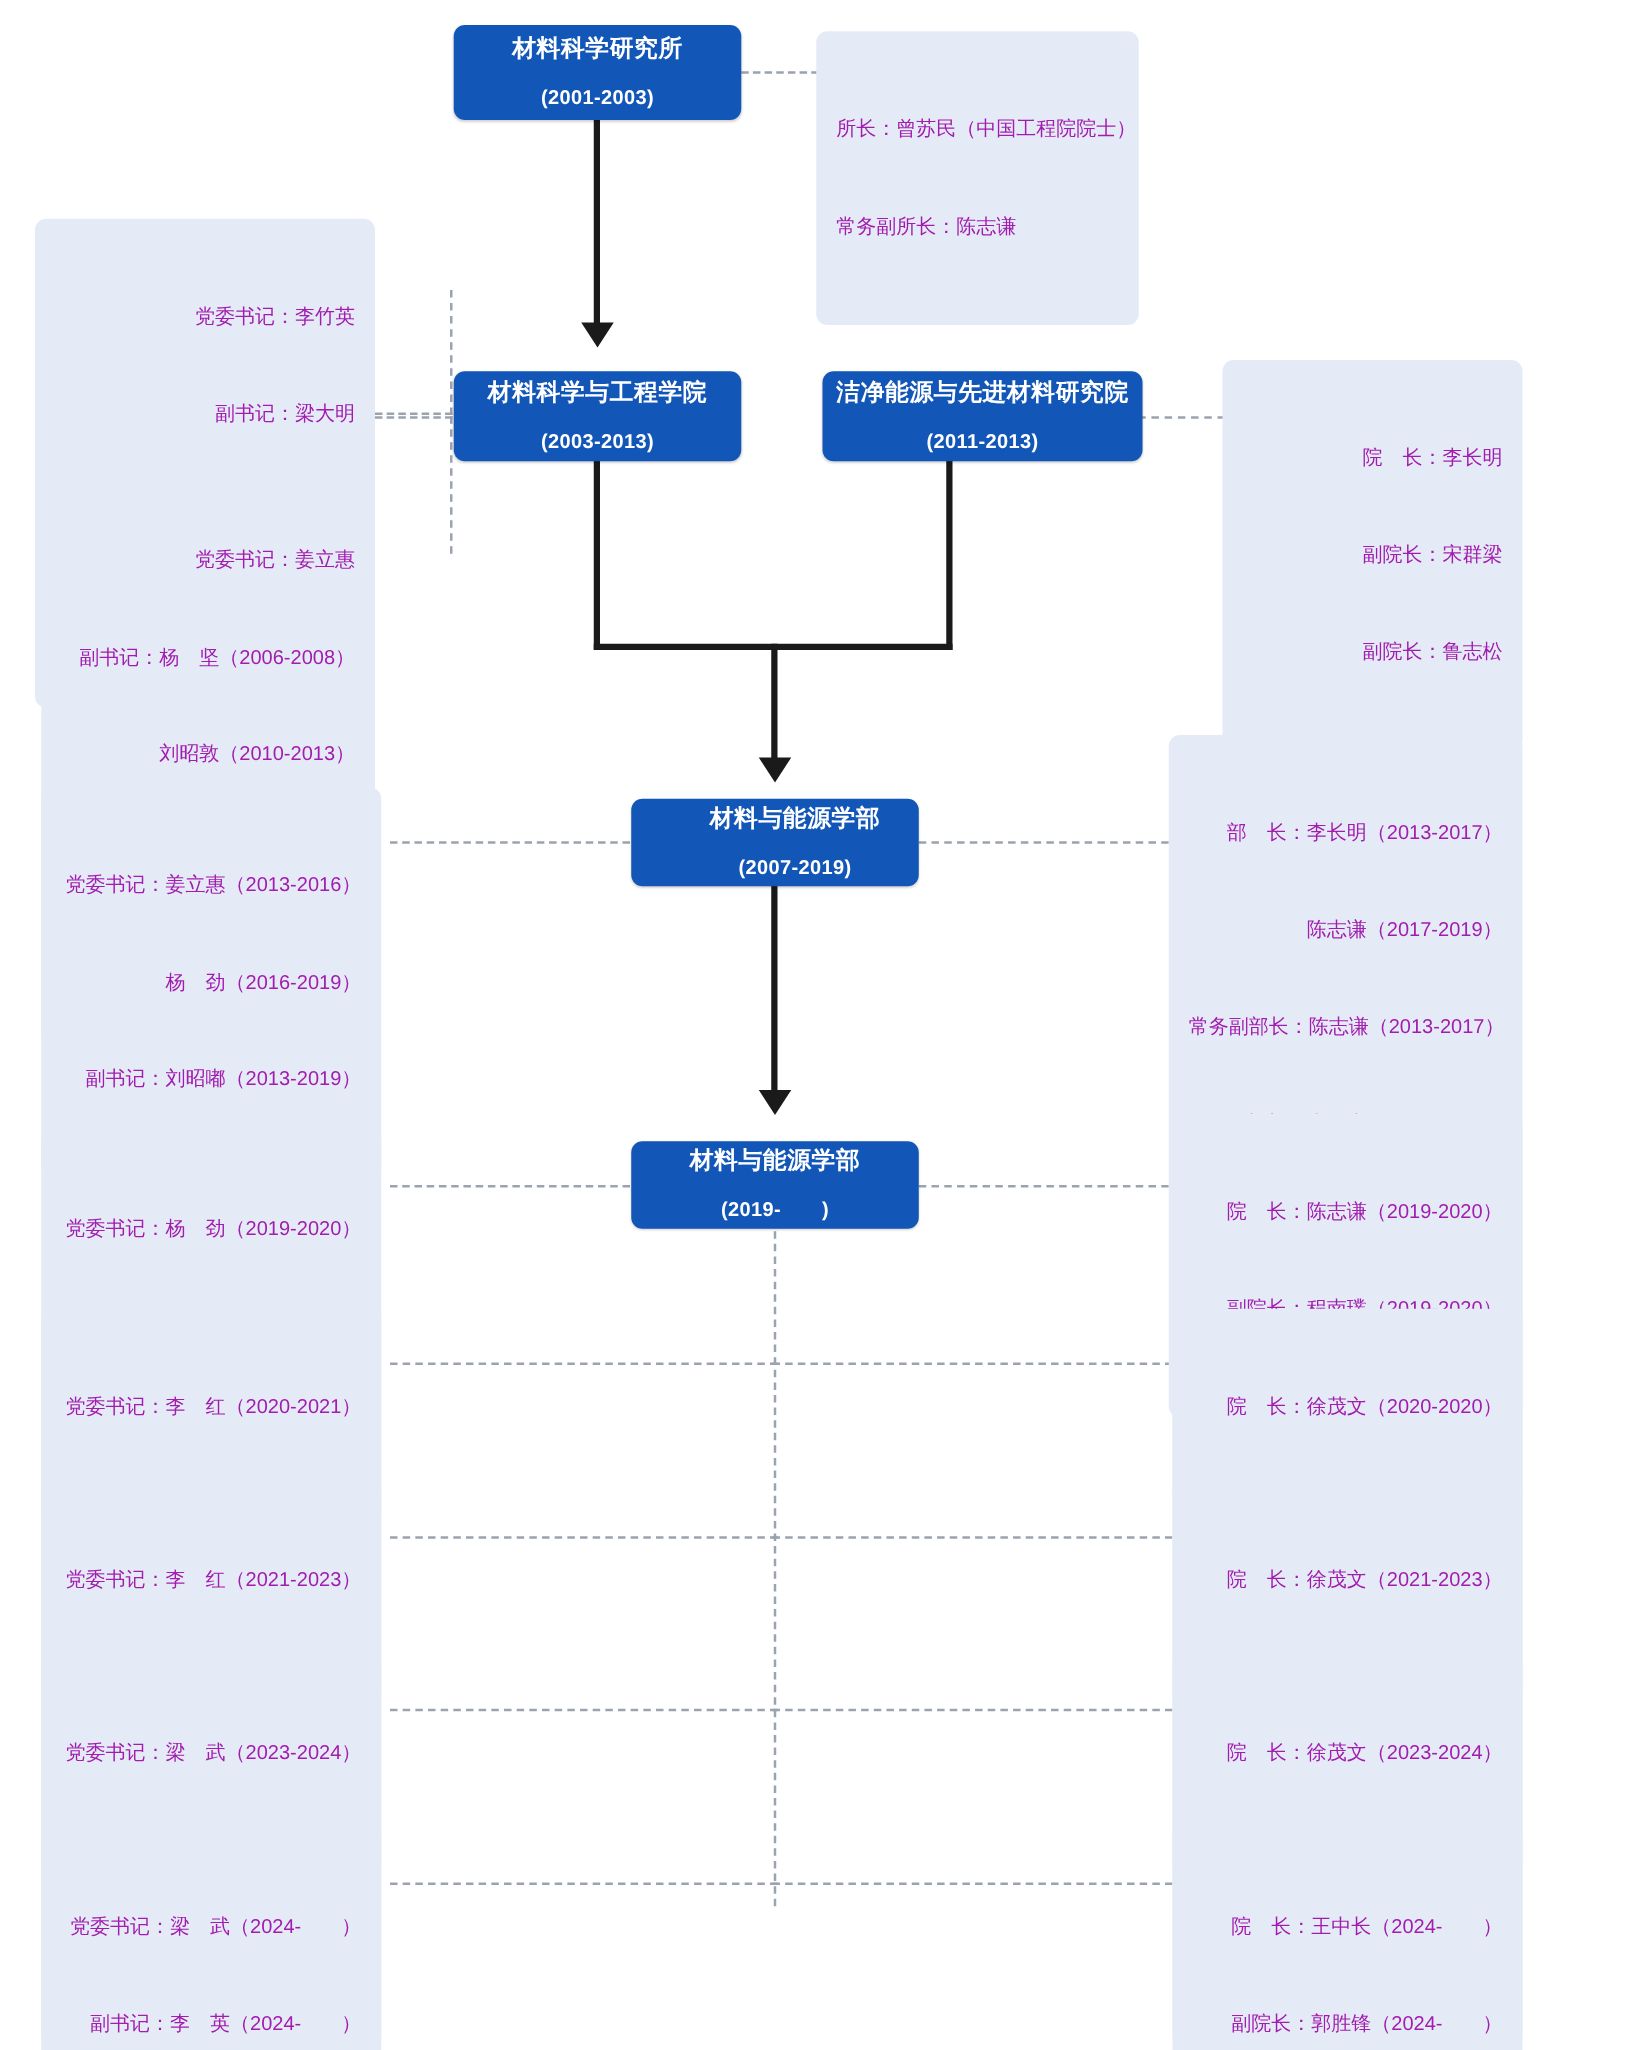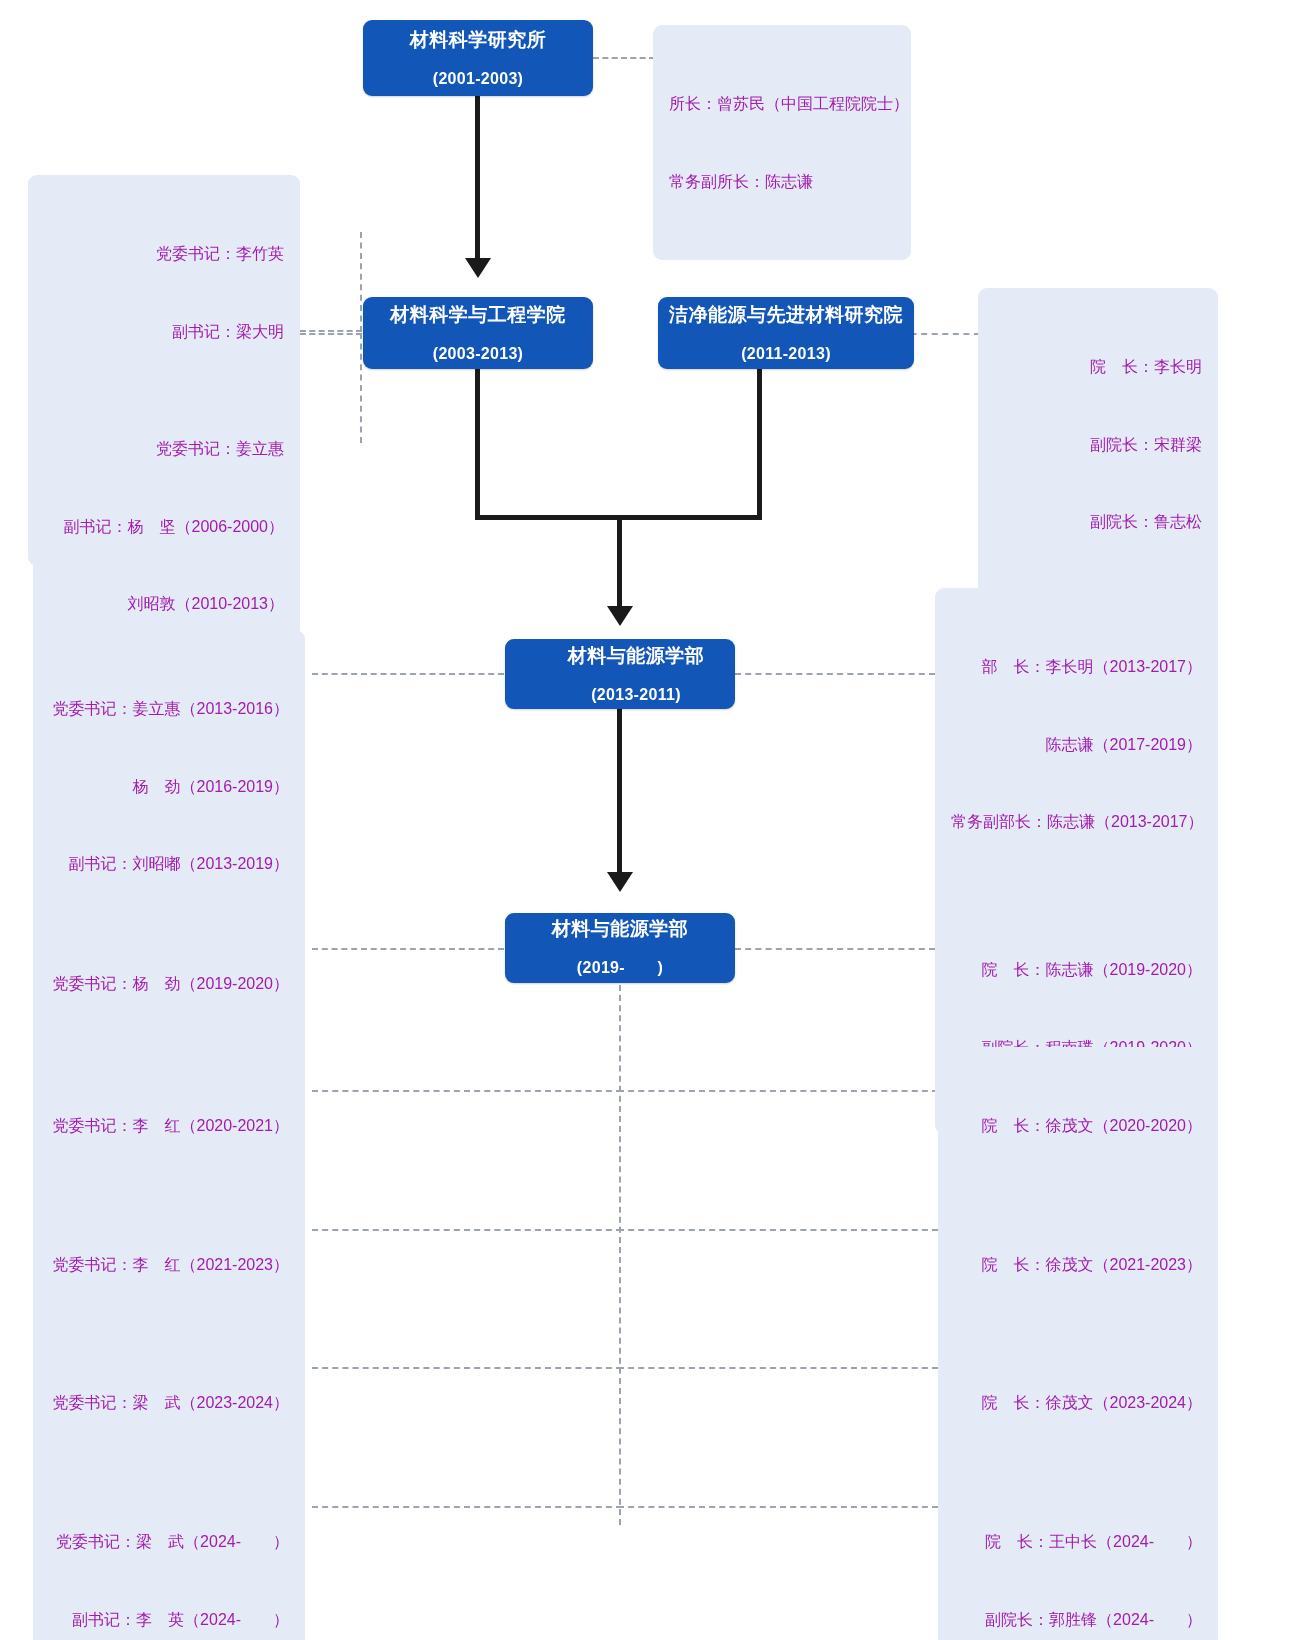--- a/index.html
+++ b/index.html
@@ -155,21 +155,21 @@
     <div class="node-years">(2003-2013)</div>
   </div>
 
   <div class="node" style="left:658px; top:297px; width:256px; height:72px;">
     <div class="node-title">洁净能源与先进材料研究院</div>
     <div class="node-years">(2011-2013)</div>
   </div>
 
   <div class="node" style="left:505px; top:639px; width:230px; height:70px;padding-left:32px;">
     <div class="node-title">材料与能源学部</div>
-    <div class="node-years">(2013-2011)</div>
+    <div class="node-years">(2007-2019)</div>
   </div>
 
   <div class="node" style="left:505px; top:913px; width:230px; height:70px;">
     <div class="node-title">材料与能源学部</div>
     <div class="node-years">(2019-　　)</div>
   </div>
 
   <div class="panel align-left" style="left:653px; top:25px; width:258px;">
     <span class="prow">所长：曾苏民（中国工程院院士）</span>
     <span class="prow">常务副所长：陈志谦</span>
@@ -177,21 +177,21 @@
 
   <div class="panel align-right" style="left:28px; top:175px; width:272px;">
     <span class="prow">党委书记：李竹英</span>
     <span class="prow">副书记：梁大明</span>
     <span class="prow">院　长：曾苏民</span>
     <span class="prow">副院长：陈志谦</span>
   </div>
 
   <div class="panel align-right" style="left:33px; top:370px; width:267px;">
     <span class="prow">党委书记：姜立惠</span>
-    <span class="prow">副书记：杨　坚（2006-2000）</span>
+    <span class="prow">副书记：杨　坚（2006-2008）</span>
     <span class="prow">刘昭敦（2010-2013）</span>
     <span class="prow">院　长：陈志谦</span>
     <span class="prow">副院长：李庆</span>
   </div>
 
   <div class="panel align-left" style="left:978px; top:288px; width:240px;text-align:right;">
     <span class="prow">院　长：李长明</span>
     <span class="prow">副院长：宋群梁</span>
     <span class="prow">副院长：鲁志松</span>
   </div>

